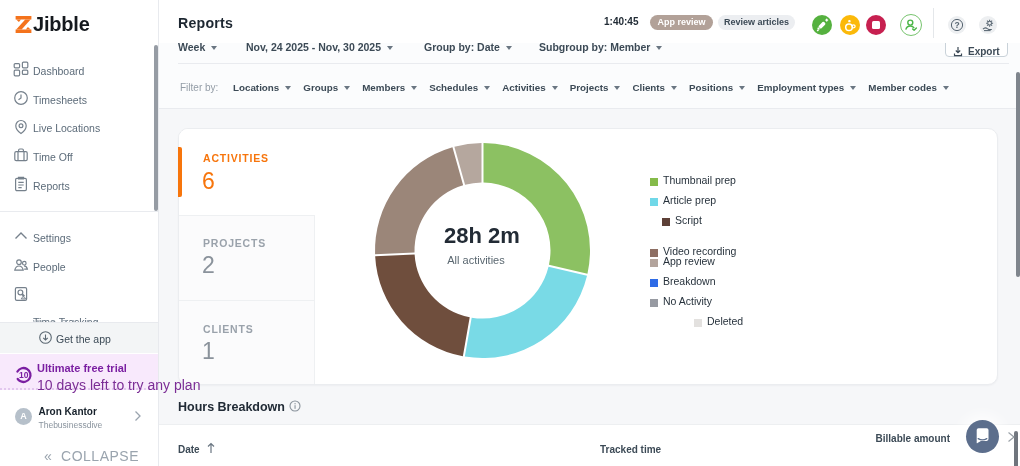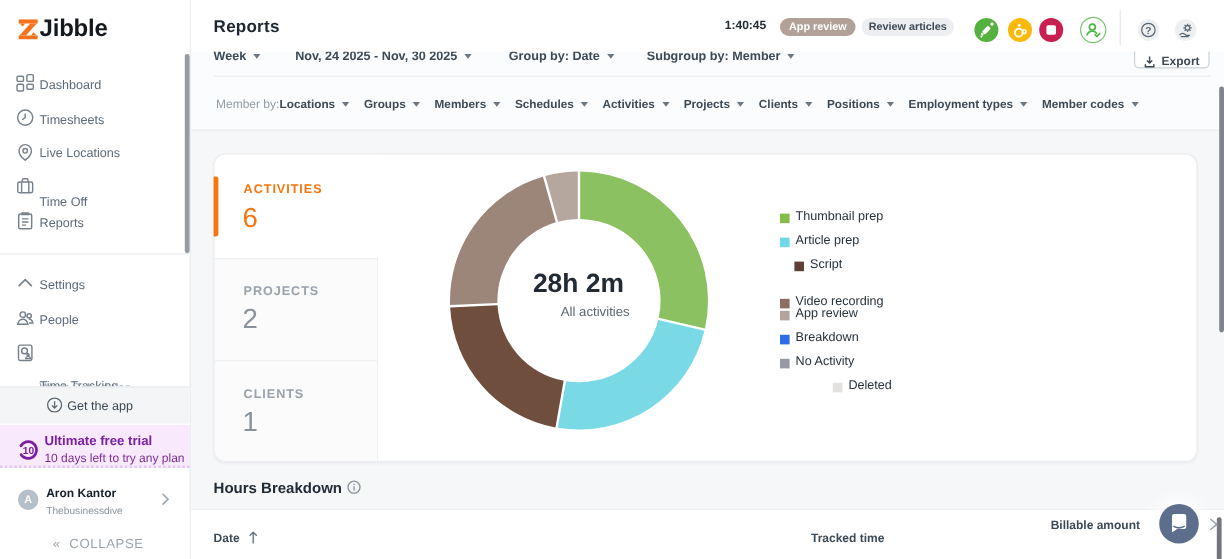--- a/index.html
+++ b/index.html
@@ -37,21 +37,21 @@
 <div class="abs tbtxt" style="left:246px;top:41.2px;">Nov, 24 2025 - Nov, 30 2025<span class="caret"></span></div>
 <div class="abs tbtxt" style="left:424px;top:41.2px;">Group by: Date<span class="caret"></span></div>
 <div class="abs tbtxt" style="left:539px;top:41.2px;">Subgroup by: Member<span class="caret"></span></div>
 
 <div class="abs" style="left:945px;top:33px;width:63px;height:24px;background:#fff;border:1px solid #c9d2d9;border-radius:4px;"></div>
 <svg class="abs" style="left:952px;top:45.5px;" width="12" height="12" viewBox="0 0 12 12">
     <path d="M2.5 7.5v2.2h7V7.5M6 1v5.3M3.8 4.5L6 6.6l2.2-2.1" stroke="#3c4a56" stroke-width="1.2" fill="none"></path>
   </svg>
 <div class="abs tbtxt" style="left:968px;top:46px;font-size:10px;">Export</div>
 
-<div class="abs" style="left:180px;top:82px;font-size:10px;color:#939ca6;">Member by:</div>
+<div class="abs" style="left:180px;top:82px;font-size:10px;color:#939ca6;">Filter by:</div>
 <div class="abs" style="left:233px;top:81.5px;display:flex;align-items:center;height:12px;">
   <span class="fitem">Locations<span class="caret"></span></span>
     <span style="width:12px"></span>
   <span class="fitem">Groups<span class="caret"></span></span>
     <span style="width:12px"></span>
   <span class="fitem">Members<span class="caret"></span></span>
     <span style="width:12px"></span>
   <span class="fitem">Schedules<span class="caret"></span></span>
     <span style="width:12px"></span>
   <span class="fitem">Activities<span class="caret"></span></span>
@@ -82,21 +82,21 @@
 <div class="abs tabnum" style="left:202px;top:337.5px;color:#8a929b;">1</div>
 
 <svg class="abs" style="left:370px;top:138px;" width="225" height="225" viewBox="370 138 225 225">
 <path d="M 483.50 143.00 A 107.5 107.5 0 0 1 587.47 273.71 L 548.97 264.82 A 68.0 68.0 0 0 0 483.50 182.51 Z" fill="#8cc162"></path>
 <path d="M 587.02 275.66 A 107.5 107.5 0 0 1 464.82 356.54 L 471.68 317.63 A 68.0 68.0 0 0 0 548.53 266.77 Z" fill="#79dae6"></path>
 <path d="M 462.85 356.19 A 107.5 107.5 0 0 1 375.15 256.19 L 414.62 254.46 A 68.0 68.0 0 0 0 469.71 317.29 Z" fill="#6f4e3d"></path>
 <path d="M 375.06 254.19 A 107.5 107.5 0 0 1 452.45 147.29 L 463.14 185.31 A 68.0 68.0 0 0 0 414.53 252.47 Z" fill="#9b8679"></path>
 <path d="M 454.37 146.74 A 107.5 107.5 0 0 1 481.50 143.00 L 481.50 182.51 A 68.0 68.0 0 0 0 465.06 184.77 Z" fill="#b5a79e"></path>
 </svg>
 <div class="abs" style="left:402px;top:223px;width:160px;text-align:center;font-size:22px;font-weight:bold;color:#222b35;">28h 2m</div>
-<div class="abs" style="left:416px;top:254px;width:160px;text-align:center;font-size:11px;color:#5a6770;">All activities</div>
+<div class="abs" style="left:396px;top:254px;width:160px;text-align:center;font-size:11px;color:#5a6770;">All activities</div>
 
 <div class="lg" style="top:172px;">
     <span class="sw" style="background:#85bb4a"></span>
     <span class="tx">Thumbnail prep</span>
   </div>
 <div class="lg" style="top:192px;">
     <span class="sw" style="background:#70d8e8"></span>
     <span class="tx">Article prep</span>
   </div>
 <div class="lg" style="top:212px;padding-left:12px;">
@@ -129,21 +129,21 @@
     <circle cx="6" cy="6" r="5" fill="none" stroke="#8a939c" stroke-width="1.1"></circle>
     <rect x="5.5" y="5.2" width="1.1" height="3.6" fill="#8a939c"></rect>
     <rect x="5.5" y="3.1" width="1.1" height="1.2" fill="#8a939c"></rect>
   </svg>
 
 <div class="abs" style="left:159px;top:424px;width:861px;height:42px;background:#fff;border-top:1px solid #edeff1;"></div>
 <div class="abs" style="left:178px;top:443.5px;font-size:10px;font-weight:bold;color:#3c4a56;">Date</div>
 <svg class="abs" style="left:206px;top:442px;" width="10" height="12" viewBox="0 0 10 12">
     <path d="M5 11V2M2 4.5L5 1.5l3 3" stroke="#6a7682" stroke-width="1.2" fill="none"></path>
   </svg>
-<div class="abs" style="left:600px;top:443.5px;width:137px;text-align:right;font-size:10px;font-weight:bold;color:#3c4a56;">Tracked time</div>
+<div class="abs" style="left:600px;top:443.5px;width:137px;text-align:left;font-size:10px;font-weight:bold;color:#3c4a56;">Tracked time</div>
 <div class="abs" style="left:800px;top:433px;width:150px;text-align:right;font-size:10px;font-weight:bold;color:#3c4a56;">Billable amount</div>
 
 <div id="header" class="abs"></div>
 <div class="abs" style="left:178px;top:15px;font-size:14.2px;font-weight:bold;color:#1d2731;letter-spacing:.2px;">Reports</div>
 <div class="abs" style="left:604px;top:16px;font-size:10px;font-weight:bold;color:#222c36;">1:40:45</div>
 <div class="abs" style="left:650px;top:14.5px;height:15px;border-radius:8px;background:#b2a198;color:#fff;font-size:9px;font-weight:bold;line-height:15px;padding:0 7.5px;">App review</div>
 <div class="abs" style="left:718px;top:14.5px;height:15px;border-radius:8px;background:#eceef1;color:#3c4a56;font-size:9px;font-weight:bold;line-height:15px;padding:0 6px;">Review articles</div>
 
 <div class="abs" style="left:812px;top:15px;width:20px;height:20px;border-radius:50%;background:#55b13f;"></div>
 <svg class="abs" style="left:812px;top:15px;" width="20" height="20" viewBox="0 0 20 20">
@@ -224,21 +224,21 @@
       <circle cx="8" cy="6.7" r="1.9"></circle>
     </g>
   </svg>
 <div class="sbitem" style="top:122.4px;">Live Locations</div>
 <svg class="sbicon" style="top:147px;" viewBox="0 0 16 16">
     <g fill="none" stroke="#76818c" stroke-width="1.2">
       <rect x="1.8" y="4.6" width="12.4" height="9" rx="1.4"></rect>
       <path d="M5.6 4.4V3.2a1.2 1.2 0 0 1 1.2-1.2h2.4a1.2 1.2 0 0 1 1.2 1.2v1.2M5 4.8v8.6M11 4.8v8.6"></path>
     </g>
   </svg>
-<div class="sbitem" style="top:150.8px;margin-top:12px;">Time Off</div>
+<div class="sbitem" style="top:150.8px;">Time Off</div>
 <svg class="sbicon" style="top:176px;" viewBox="0 0 16 16">
     <g fill="none" stroke="#76818c" stroke-width="1.2">
       <rect x="2.6" y="2.4" width="10.8" height="12.2" rx="1.3"></rect>
       <path d="M5.5 2.8V1.4h5v1.4z"></path>
       <path d="M5.3 6.4h5.4M5.3 9h5.4M5.3 11.6h3.4"></path>
     </g>
   </svg>
 <div class="sbitem" style="top:179.7px;">Reports</div>
 
 <div class="abs" style="left:0;top:211px;width:158px;height:1px;background:#e9ebef;"></div>
@@ -276,30 +276,30 @@
     </g>
   </svg>
 <div class="abs" style="left:56px;top:332.5px;font-size:10.5px;color:#3c4a56;">Get the app</div>
 
 <div class="abs" style="left:0;top:353.5px;width:158px;height:36.5px;background:#f8e9fc;border-bottom:2px dotted #e2c7ee;"></div>
 <svg class="abs" style="left:14px;top:365px;" width="19" height="20" viewBox="0 0 19 20">
     <circle cx="9.5" cy="10" r="7" fill="none" stroke="#7b1fa2" stroke-width="2.3" stroke-linecap="round" stroke-dasharray="36 8" transform="rotate(-150 9.5 10)"></circle>
     <text x="9.7" y="13.1" font-size="8.5" font-weight="bold" fill="#7b1fa2" text-anchor="middle" font-family="Liberation Sans">10</text>
   </svg>
 <div class="abs" style="left:37px;top:362px;font-size:11px;font-weight:bold;color:#7b1fa2;">Ultimate free trial</div>
-<div class="abs" style="left:37px;top:376.5px;font-size:10px;color:#7b2d95;">10 days left to try any plan</div>
+<div class="abs" style="left:37px;top:376.5px;font-size:14px;color:#7b2d95;">10 days left to try any plan</div>
 
 <div class="abs" style="left:15px;top:408px;width:17px;height:17px;border-radius:50%;background:#b6c0ca;color:#fff;font-size:9px;font-weight:bold;text-align:center;line-height:17px;">A</div>
 <div class="abs" style="left:38.5px;top:406px;font-size:10px;font-weight:bold;color:#16202a;">Aron Kantor</div>
 <div class="abs" style="left:38.5px;top:420px;font-size:8.5px;color:#8a949e;">Thebusinessdive</div>
 <svg class="abs" style="left:133px;top:410px;" width="9" height="12" viewBox="0 0 9 12">
     <path d="M2.5 1.5L7 6l-4.5 4.5" fill="none" stroke="#9aa4ae" stroke-width="1.3"></path>
   </svg>
 
-<div class="abs" style="left:44px;top:448px;font-size:11px;color:#9aa4ae;letter-spacing:.5px;">«&nbsp; COLLAPSE</div>
+<div class="abs" style="left:44px;top:448px;font-size:14px;color:#9aa4ae;letter-spacing:.5px;">«&nbsp; COLLAPSE</div>
 
 <div class="abs" style="left:1016px;top:72px;width:3.5px;height:205px;background:#7f858d;border-radius:2px;"></div>
 <div class="abs" style="left:1014px;top:431px;width:3.5px;height:35px;background:#6f747c;border-radius:2px 2px 0 0;"></div>
 <svg class="abs" style="left:1007px;top:431px;" width="9" height="12" viewBox="0 0 9 12">
     <path d="M1.5 1.5L7 6l-5.5 4.5" fill="none" stroke="#8b939b" stroke-width="1.2"></path>
   </svg>
 
 <div class="abs" style="left:966px;top:420px;width:33px;height:33px;border-radius:50%;background:#5c6e8c;box-shadow:0 0 14px 6px rgba(255,255,255,.75);"></div>
 <svg class="abs" style="left:966px;top:420px;" width="33" height="33" viewBox="0 0 33 33">
     <path d="M11.5 9.5h10a1.8 1.8 0 0 1 1.8 1.8v9a1.8 1.8 0 0 1-1.8 1.8h-5.8l-3.4 2.2a.4.4 0 0 1-.8-.4V11.3a1.8 1.8 0 0 1 1.8-1.8z" fill="#fff" transform="translate(-.8 -1.2)"></path>

